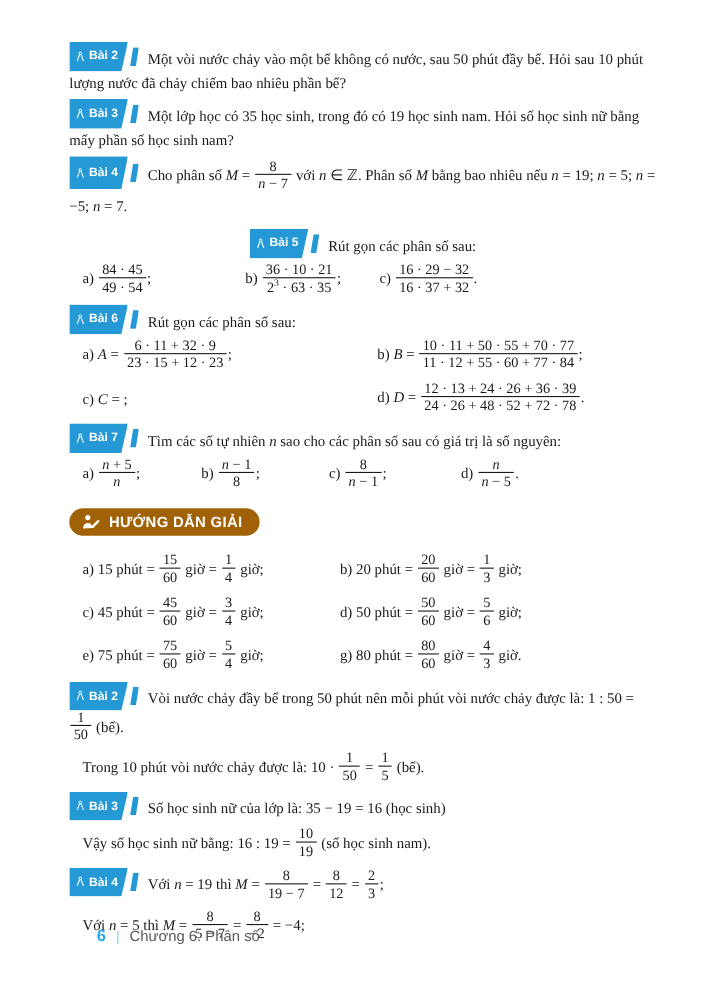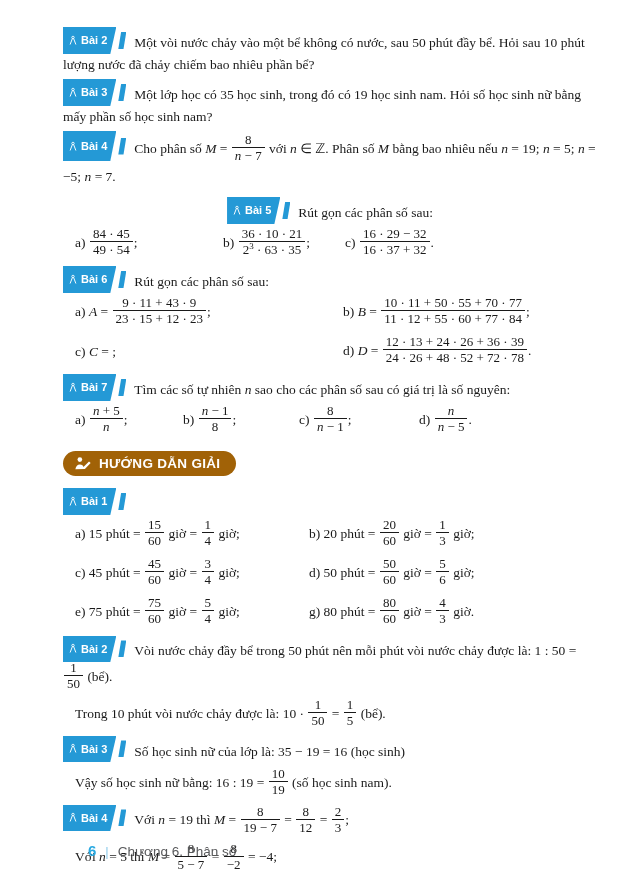--- a/index.html
+++ b/index.html
@@ -1,18 +1,18 @@
 <!DOCTYPE html>
 <html><head>
 <meta charset="utf-8">
 <style>
   html,body{margin:0;padding:0;background:#ffffff;}
   #page{position:relative;width:643px;height:893px;overflow:hidden;background:#fff;
         font-family:"Liberation Serif",serif;font-size:13.5px;color:#1a1a1a;box-sizing:border-box;
-        padding:27px 46px 0 63px;}
+        padding:38px 46px 0 63px;}
   p{margin:0;}
   .para{line-height:21px;margin:0 0 4px 0;}
   .mpara{line-height:20px;margin:2px 0 6px 0;}
   .ind{padding-left:12px;}
   
   .bwrap{display:inline-flex;align-items:center;margin-right:8px;vertical-align:1px;}
   .badge{display:inline-flex;align-items:center;gap:4px;background:#2499d6;color:#fff;
          font-family:"Liberation Sans",sans-serif;font-weight:bold;font-size:11px;
          padding:3px 9px 3px 6px;clip-path:polygon(0 0,100% 0,calc(100% - 6px) 100%,0 100%);}
   .btail{width:8px;height:17px;background:#2499d6;margin-left:2px;
@@ -114,21 +114,21 @@
           <svg width="8" height="11" viewBox="0 0 10 12">
             <circle cx="5" cy="2.2" r="1.5" fill="none" stroke="#fff" stroke-width="1.1"></circle>
             <path d="M4.2 3.6 L1.4 11 M5.8 3.6 L8.6 11" stroke="#fff" stroke-width="1.2" fill="none"></path>
           </svg>
           <span>Bài 6</span>
         </span>
         <span class="btail"></span>
       </span><span>Rút gọn các phân số sau:</span>
   </p>
   <div class="row r6">
-    <span class="cell c1">a) <i>A</i> = <span class="frac"><span class="num">9 · 11 + 43 · 9</span><span class="den">23 · 15 + 12 · 23</span></span>;</span>
+    <span class="cell c1">a) <i>A</i> = <span class="frac"><span class="num">6 · 11 + 32 · 9</span><span class="den">23 · 15 + 12 · 23</span></span>;</span>
     <span class="cell c2">b) <i>B</i> = <span class="frac"><span class="num">10 · 11 + 50 · 55 + 70 · 77</span><span class="den">11 · 12 + 55 · 60 + 77 · 84</span></span>;</span>
   </div>
   <div class="row r6">
     <span class="cell c1">c) <i>C</i> = ;</span>
     <span class="cell c2">d) <i>D</i> = <span class="frac"><span class="num">12 · 13 + 24 · 26 + 36 · 39</span><span class="den">24 · 26 + 48 · 52 + 72 · 78</span></span>.</span>
   </div>
 
   
   <p class="para" style="margin-bottom:0;">
     <span class="bwrap">
@@ -152,32 +152,20 @@
   
   <div class="pill">
     <svg width="18" height="15" viewBox="0 0 20 16">
         <circle cx="6.5" cy="3.6" r="2.6" fill="#fff"></circle>
         <path d="M1.5 14.5 q1 -5.5 5 -5.5 q3.6 0 4 3 l6.2 -6.2 1.8 1.6 -6.4 6.6 z" fill="#fff"></path>
       </svg>
     <span>HƯỚNG DẪN GIẢI</span>
   </div>
 
   
-  <p class="para" style="margin-bottom:2px;">
-    <span class="bwrap">
-        <span class="badge">
-          <svg width="8" height="11" viewBox="0 0 10 12">
-            <circle cx="5" cy="2.2" r="1.5" fill="none" stroke="#fff" stroke-width="1.1"></circle>
-            <path d="M4.2 3.6 L1.4 11 M5.8 3.6 L8.6 11" stroke="#fff" stroke-width="1.2" fill="none"></path>
-          </svg>
-          <span>Bài 1</span>
-        </span>
-        <span class="btail"></span>
-      </span>
-  </p>
   <div class="row rs1">
     <span class="cell c1">a) 15 phút = <span class="frac"><span class="num">15</span><span class="den">60</span></span> giờ = <span class="frac"><span class="num">1</span><span class="den">4</span></span> giờ;</span>
     <span class="cell c2">b) 20 phút = <span class="frac"><span class="num">20</span><span class="den">60</span></span> giờ = <span class="frac"><span class="num">1</span><span class="den">3</span></span> giờ;</span>
   </div>
   <div class="row rs1">
     <span class="cell c1">c) 45 phút = <span class="frac"><span class="num">45</span><span class="den">60</span></span> giờ = <span class="frac"><span class="num">3</span><span class="den">4</span></span> giờ;</span>
     <span class="cell c2">d) 50 phút = <span class="frac"><span class="num">50</span><span class="den">60</span></span> giờ = <span class="frac"><span class="num">5</span><span class="den">6</span></span> giờ;</span>
   </div>
   <div class="row rs1">
     <span class="cell c1">e) 75 phút = <span class="frac"><span class="num">75</span><span class="den">60</span></span> giờ = <span class="frac"><span class="num">5</span><span class="den">4</span></span> giờ;</span>

